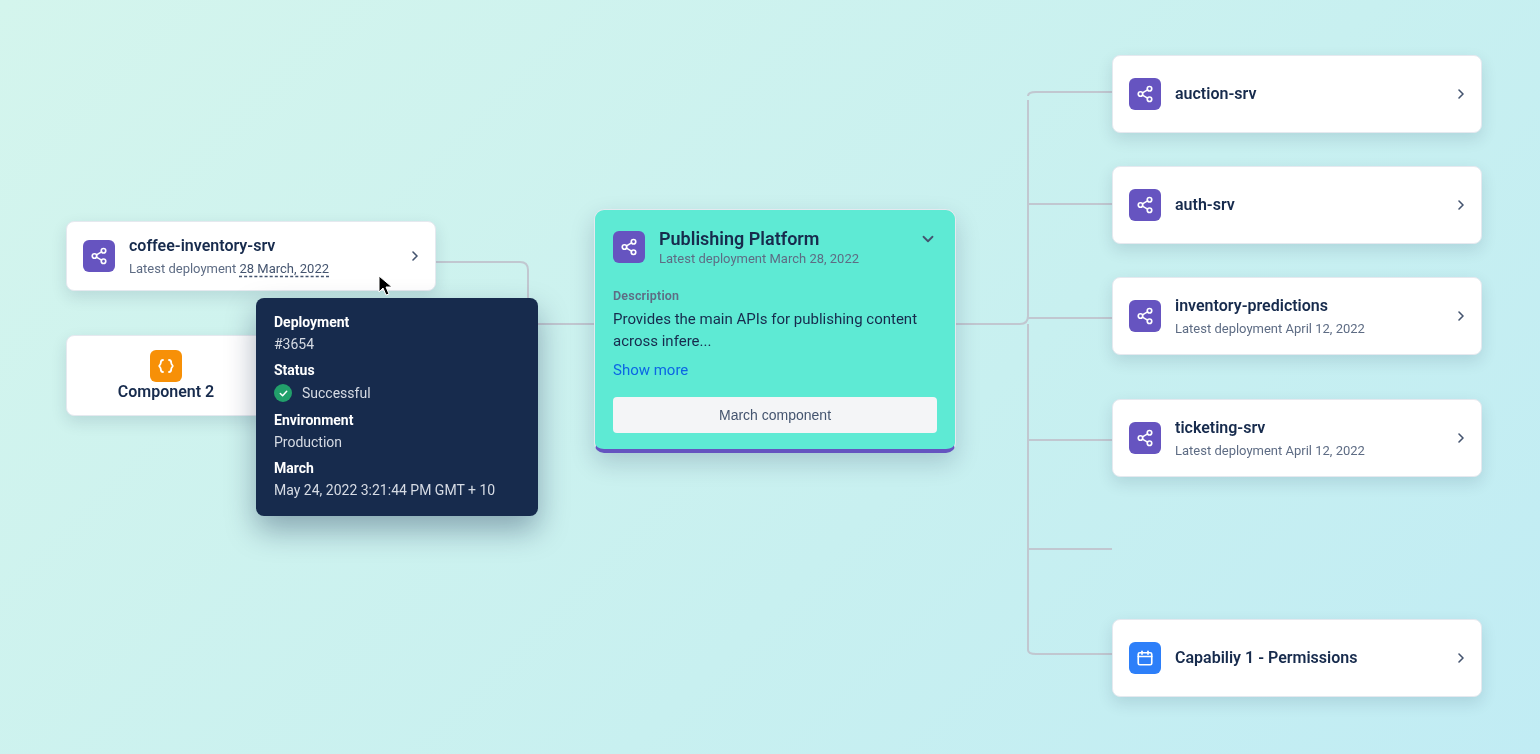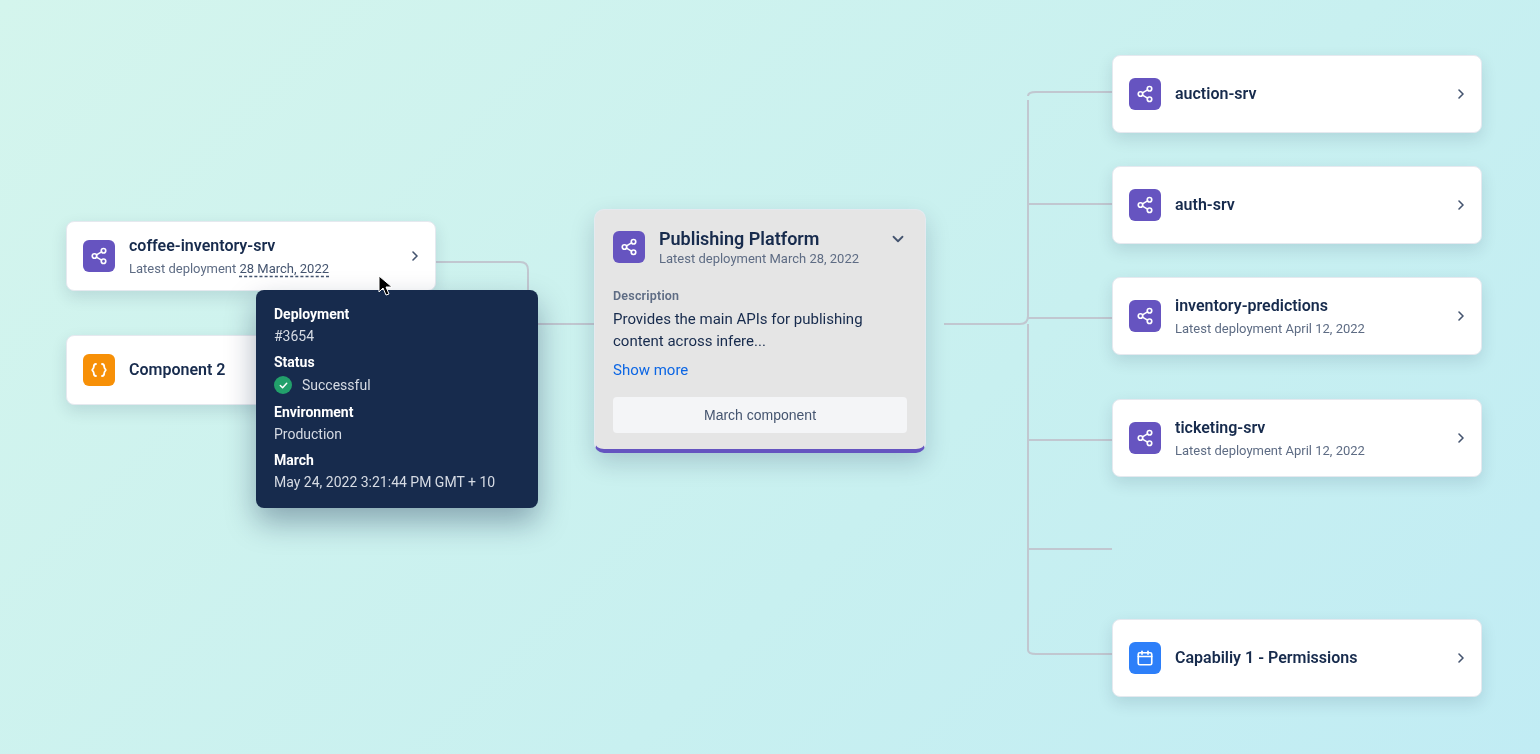--- a/index.html
+++ b/index.html
@@ -57,22 +57,22 @@
   .title { font-size: 16px; font-weight: 600; color: #172b4d; line-height: 1.2; }
   .sub { font-size: 13px; color: #5e6c84; margin-top: 6px; }
   .sub .deploy-date { text-decoration: underline dashed; text-underline-offset: 3px; color:#44546f; }
 
   
   .smallcard { left: 1112px; width: 370px; min-height: 78px; }
 
   
   .main-card {
     position: absolute;
-    left: 594px; top: 209px; width: 332px;
-    background: #e5e5e5;
+    left: 594px; top: 209px; width: 362px;
+    background: #5eead4;
     border: 1px solid #e5e9ef;
     border-radius: 10px;
     box-shadow: 0 10px 24px rgba(9,30,66,0.18);
     padding: 18px 18px 16px 18px;
     border-bottom: 4px solid #6554c0;
   }
   .main-card .header { display: flex; align-items: center; column-gap: 14px; position: relative; }
   .main-card .mtitle { font-size: 18px; font-weight: 600; color: #172b4d; }
   .main-card .msub { font-size: 13px; color: #5e6c84; margin-top: 2px; }
   .main-card .expand {
@@ -89,21 +89,21 @@
     border: none;
     border-radius: 4px;
     padding: 10px 12px;
     font-size: 14px;
     cursor: pointer;
   }
 
   
   .popover {
     position: absolute;
-    left: 256px; top: 290px; width: 282px;
+    left: 256px; top: 298px; width: 282px;
     background: #172b4d;
     color:#fff;
     border-radius: 8px;
     padding: 16px 18px 18px 18px;
     box-shadow: 0 14px 30px rgba(9,30,66,0.35);
     font-size: 14px;
   }
   .popover .plabel { font-weight: 700; font-size: 14px; margin-top: 10px; }
   .popover .plabel:first-child { margin-top: 0; }
   .popover .pval { margin-top: 6px; color:#d6dbe4; font-size: 14px; }
@@ -170,21 +170,21 @@
         <span>Latest deployment </span><span class="deploy-date">28 March, 2022</span>
       </div>
     </div>
     <span class="chev">
       <svg width="16" height="16" viewBox="0 0 24 24" fill="none" stroke="currentColor" stroke-width="2.4" stroke-linecap="round" stroke-linejoin="round">
           <polyline points="9 6 15 12 9 18"></polyline>
         </svg>
     </span>
   </div>
 
-  <div class="card" style="left:66px; top:335px; width:200px; min-height:70px;">
+  <div class="card" style="left:66px; top:335px; width:200px; min-height:70px;flex-direction:column;">
     <div class="ic orange">
       <svg width="18" height="18" viewBox="0 0 24 24" fill="none" stroke="currentColor" stroke-width="2.4" stroke-linecap="round" stroke-linejoin="round">
           <path d="M8 4 C6 4 5 6 5 8 C5 10 3 11 3 12 C3 13 5 14 5 16 C5 18 6 20 8 20"></path>
           <path d="M16 4 C18 4 19 6 19 8 C19 10 21 11 21 12 C21 13 19 14 19 16 C19 18 18 20 16 20"></path>
         </svg>
     </div>
     <div class="title">Component 2</div>
   </div>
 
   <div class="popover">

